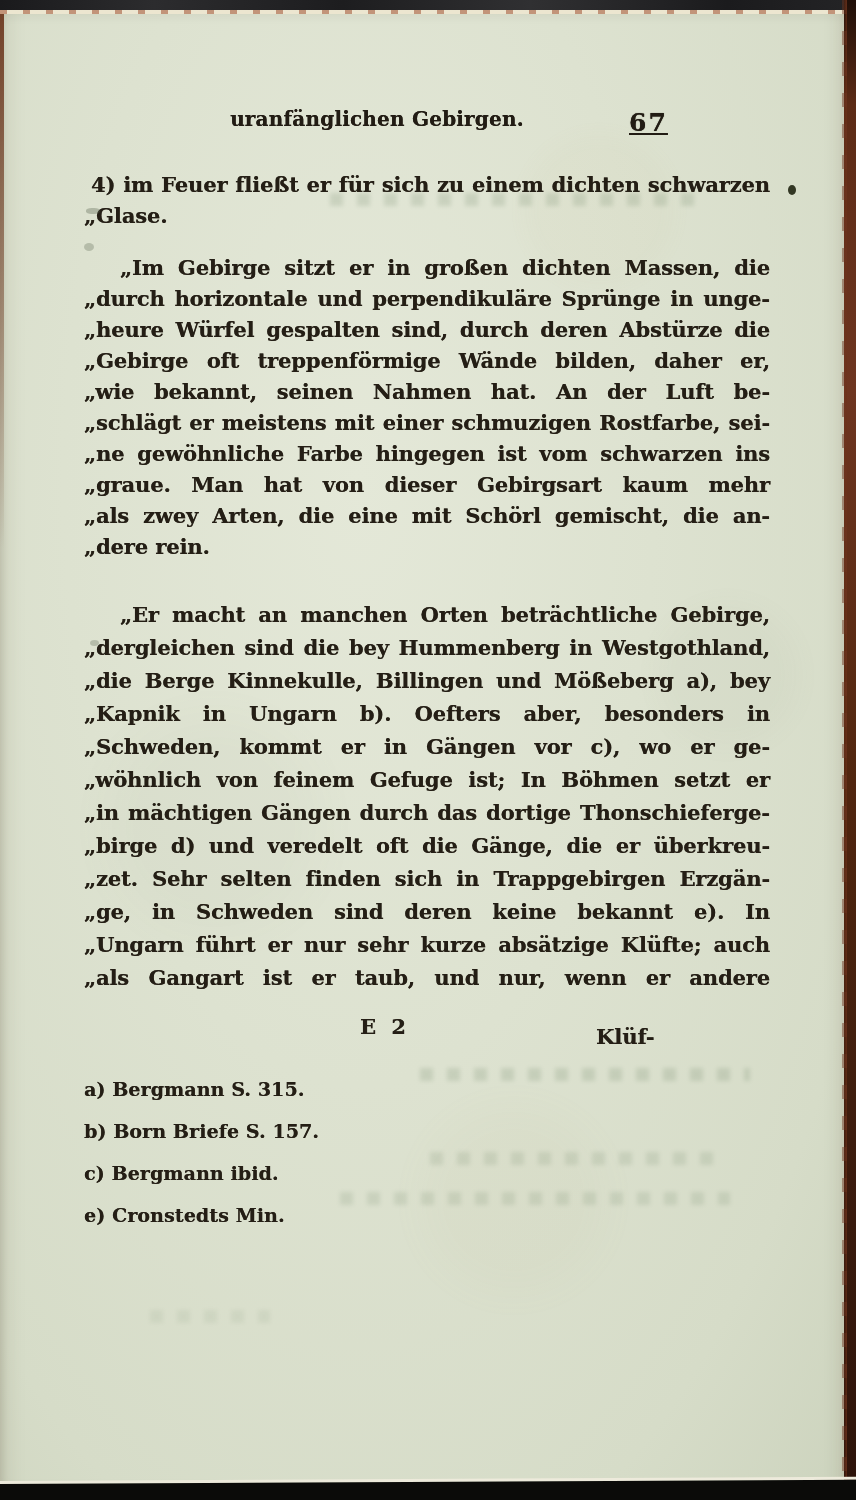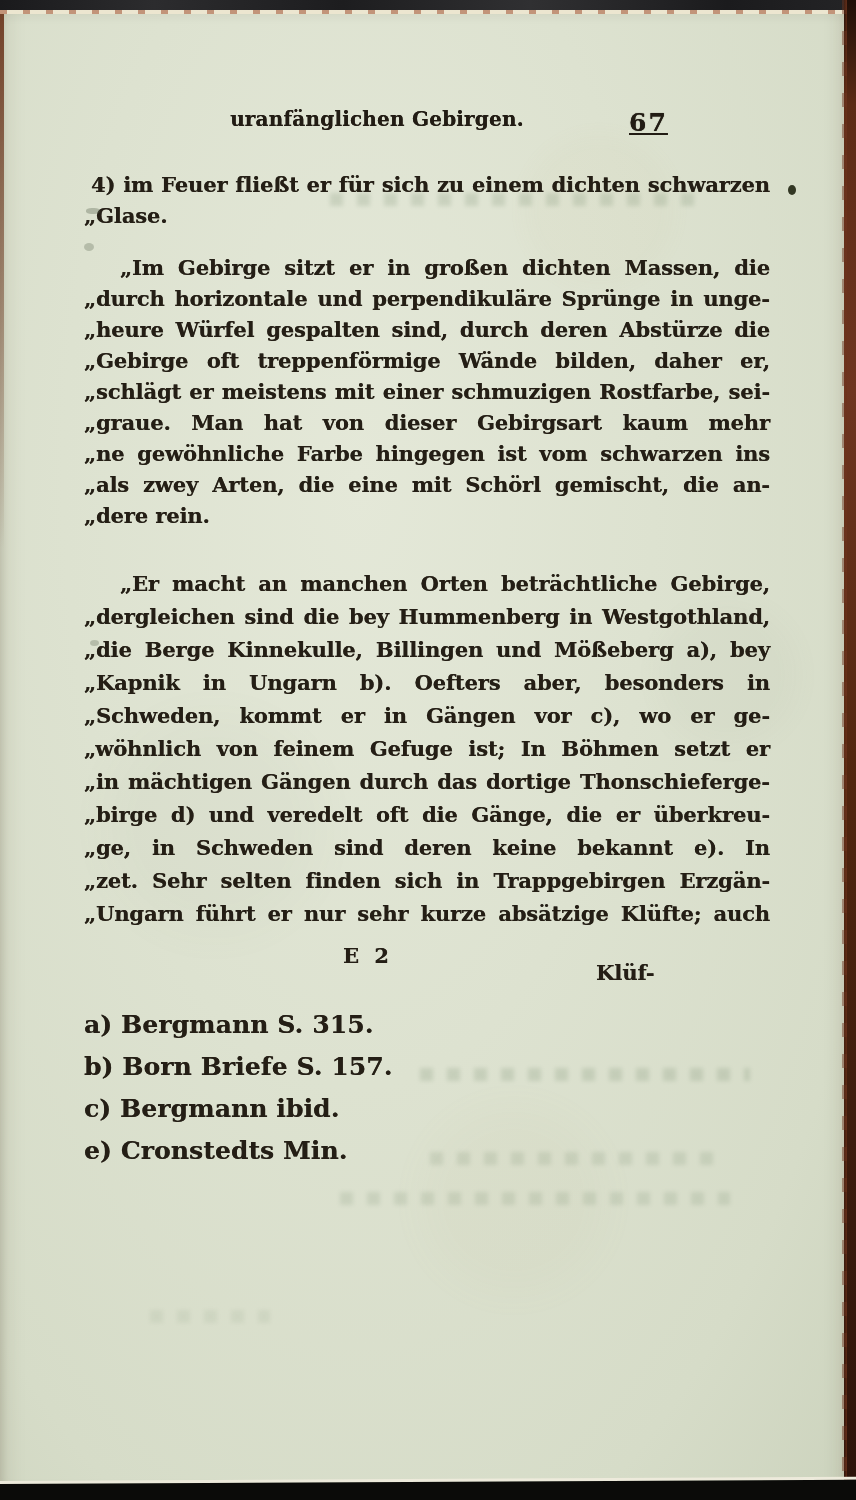--- a/index.html
+++ b/index.html
@@ -95,26 +95,26 @@
     letter-spacing: -0.1px;
   }
   .line.short { text-align-last: left; }
   .p1 .line.first { padding-left: 7px; }
   .p2 { margin-top: 21px; }
   .p3 { margin-top: 36px; }
   .p2 .line.first, .p3 .line.first { padding-left: 36px; }
   .p3 .line { line-height: 33px; }
 
   .sig-row { position: relative; height: 34px; margin-top: 13px; font-size: 21px; }
-  .sig-mark  { position: absolute; left: 259px; letter-spacing: 4px; }
+  .sig-mark  { position: absolute; left: 276px; letter-spacing: 4px; margin-top: 7px; }
   .catchword { position: absolute; left: 512px; margin-top: 17px; }
 
   .footnotes { margin-top: 27px; }
   .footnote {
-    font-size: 25px; line-height: 42px;
+    font-size: 19px; line-height: 42px;
     text-align: left; text-align-last: auto;
     letter-spacing: 0.1px;
   }
 
   
   .ghost {
     position: absolute; height: 13px; opacity: 0.16; filter: blur(2px);
     background: repeating-linear-gradient(90deg, #55704f 0 13px, transparent 13px 27px);
     pointer-events: none;
   }
@@ -146,39 +146,41 @@
     <div class="para p1">
       <div class="line first">4) im Feuer fließt er für sich zu einem dichten schwarzen</div>
       <div class="line short">„Glase.</div>
     </div>
 
     <div class="para p2">
       <div class="line first">„Im Gebirge sitzt er in großen dichten Massen, die</div>
       <div class="line">„durch horizontale und perpendikuläre Sprünge in unge-</div>
       <div class="line">„heure Würfel gespalten sind, durch deren Abstürze die</div>
       <div class="line">„Gebirge oft treppenförmige Wände bilden, daher er,</div>
+      <div class="line">„wie bekannt, seinen Nahmen hat.  An der Luft be-</div>
       <div class="line">„schlägt er meistens mit einer schmuzigen Rostfarbe, sei-</div>
+      <div class="line">„ne gewöhnliche Farbe hingegen ist vom schwarzen ins</div>
       <div class="line">„graue.   Man hat von dieser Gebirgsart kaum mehr</div>
-      <div class="line">„ne gewöhnliche Farbe hingegen ist vom schwarzen ins</div>
       <div class="line">„als zwey Arten, die eine mit Schörl gemischt, die an-</div>
       <div class="line short">„dere rein.</div>
     </div>
 
     <div class="para p3">
       <div class="line first">„Er macht an manchen Orten beträchtliche Gebirge,</div>
       <div class="line">„dergleichen sind die bey Hummenberg in Westgothland,</div>
       <div class="line">„die Berge Kinnekulle, Billingen und Mößeberg a), bey</div>
       <div class="line">„Kapnik in Ungarn b).  Oefters aber, besonders in</div>
       <div class="line">„Schweden, kommt er in Gängen vor c),  wo er ge-</div>
       <div class="line">„wöhnlich von feinem Gefuge ist; In Böhmen setzt er</div>
       <div class="line">„in mächtigen Gängen durch das dortige Thonschieferge-</div>
       <div class="line">„birge d) und veredelt oft die Gänge, die er überkreu-</div>
+      <div class="line">„zet.  Sehr selten finden sich in Trappgebirgen Erzgän-</div>
       <div class="line">„ge, in Schweden sind deren keine bekannt e).  In</div>
-      <div class="line">„zet.  Sehr selten finden sich in Trappgebirgen Erzgän-</div>
       <div class="line">„Ungarn führt er nur sehr kurze absätzige Klüfte; auch</div>
+      <div class="line">„als Gangart ist er taub, und nur, wenn er andere</div>
     </div>
 
     <div class="sig-row">
       <span class="sig-mark">E 2</span>
       <span class="catchword">Klüf-</span>
     </div>
 
     <div class="footnotes">
       <div class="footnote">a) Bergmann S. 315.</div>
       <div class="footnote">b) Born Briefe S. 157.</div>

